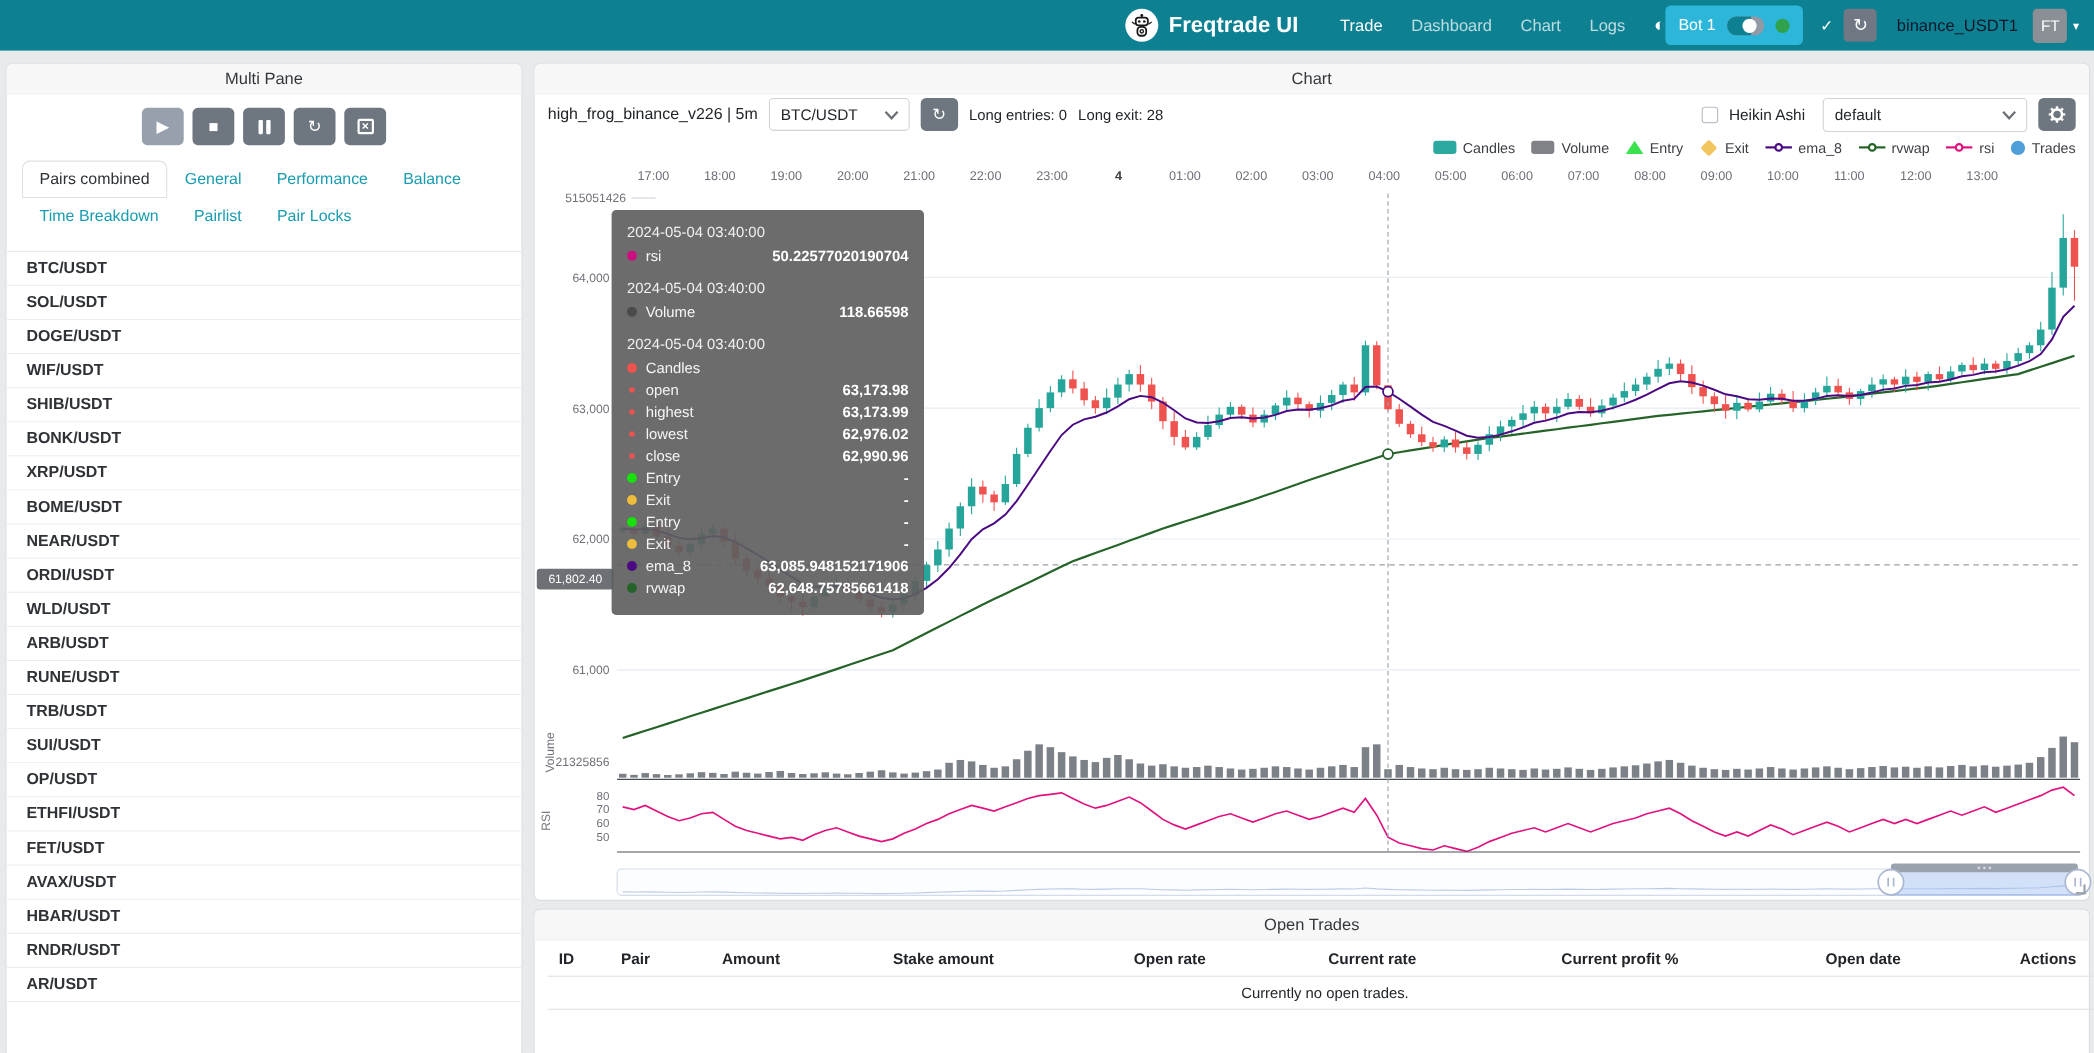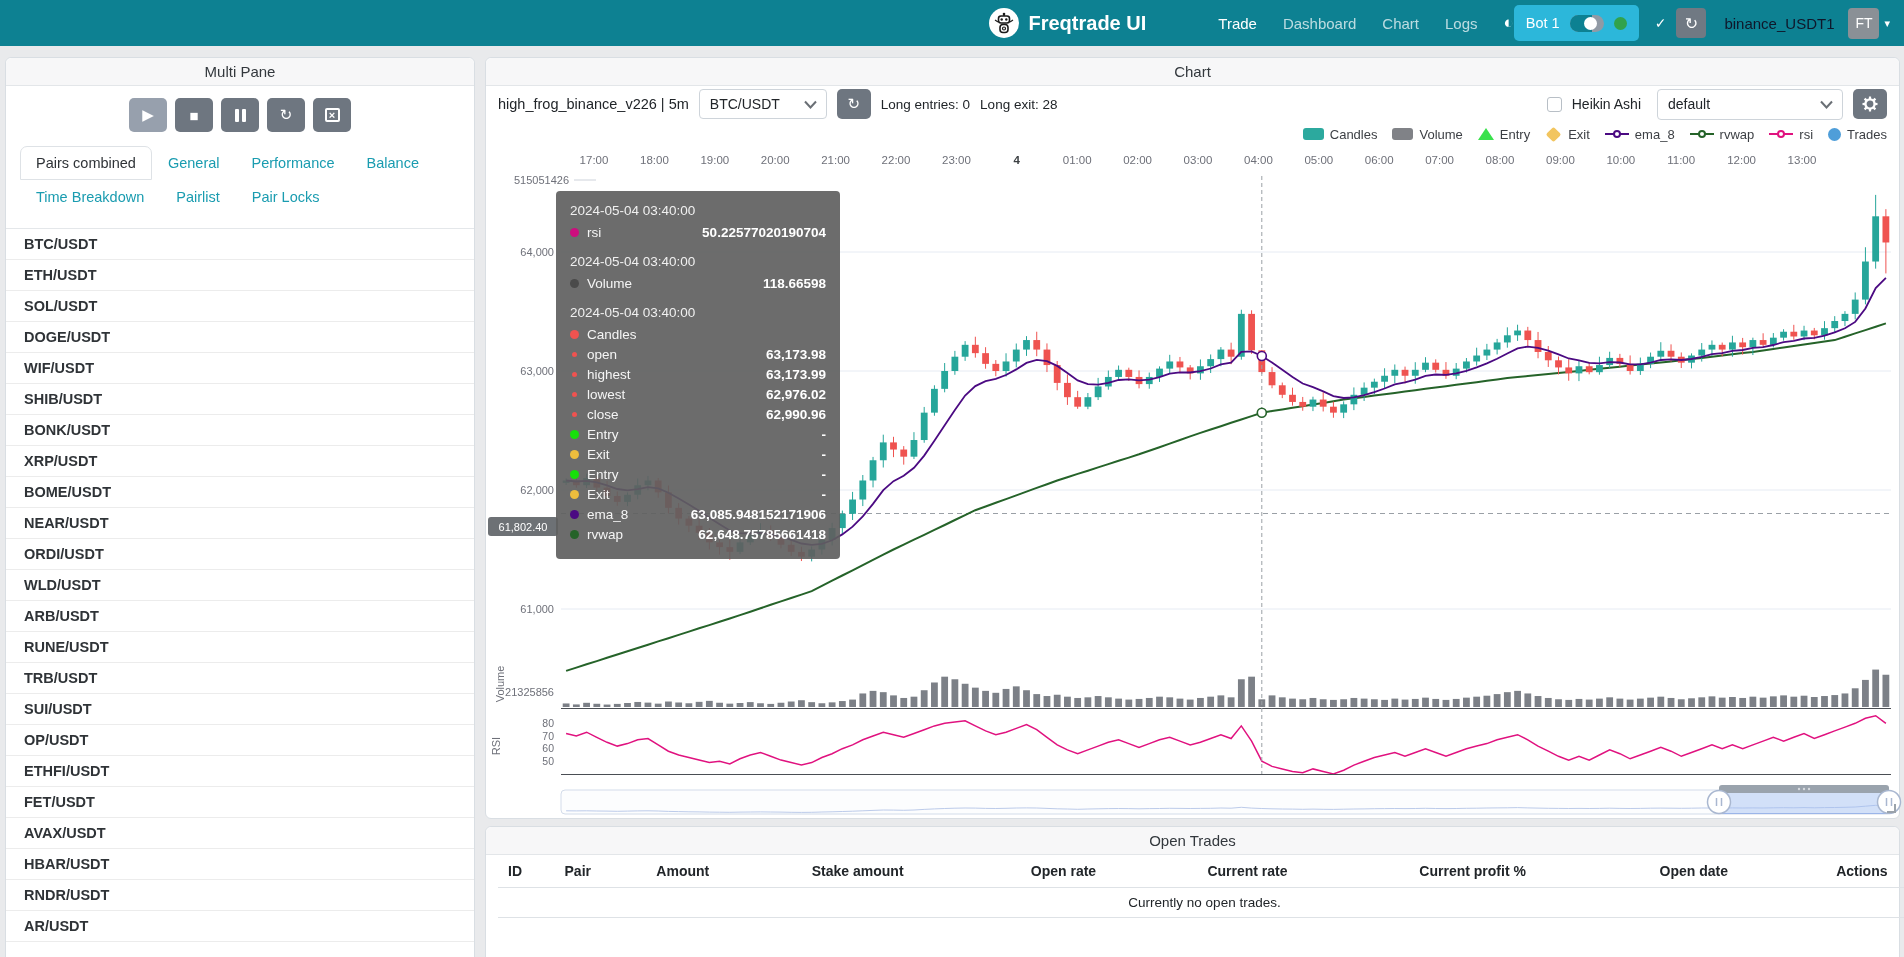--- a/index.html
+++ b/index.html
@@ -6,21 +6,21 @@
   html,body { width:1904px; height:957px; overflow:hidden; background:#e9eaec;
     font-family:"Liberation Sans", sans-serif; }
 
   
   .navbar { position:absolute; left:0; top:0; width:1904px; height:46px; background:#0d8192;
     display:flex; align-items:center; justify-content:flex-end; padding:0 14px; }
   .nav-left { display:flex; align-items:center; }
   .logo { width:30px; height:30px; border-radius:50%; background:#fff; display:flex;
     align-items:center; justify-content:center; margin-right:9px; }
   .brand { color:#fff; font-size:20px; font-weight:bold; margin-right:38px; }
-  .nav-items { display:flex; align-items:center; gap:26px;margin-left:34px; }
+  .nav-items { display:flex; align-items:center; gap:26px; }
   .nav-item { color:rgba(255,255,255,0.72); font-size:15px; cursor:pointer; }
   .nav-item.active { color:#fff; }
   .theme-toggle { color:#fff; font-size:17px; margin-left:26px; cursor:pointer; }
   .nav-right { display:flex; align-items:center; }
   .bot-box { background:#2cb7da; border-radius:5px; height:36px; display:flex; align-items:center;
     padding:0 12px; gap:10px; cursor:pointer; }
   .bot-label { color:#fff; font-size:14.5px; }
   .switch { width:34px; height:17px; border-radius:9px; background:#919aa5; position:relative; }
   .switch .track-on { position:absolute; left:0; top:0; width:22px; height:17px;
     border-radius:9px 0 0 9px; background:#0d8192; }
@@ -191,21 +191,20 @@
       <span class="tab">General</span>
       <span class="tab">Performance</span>
       <span class="tab">Balance</span>
       <span class="tab">Time Breakdown</span>
       <span class="tab">Pairlist</span>
       <span class="tab">Pair Locks</span>
     </div>
   <hr class="sidebar-hr">
   <div class="pair-list" id="pair-list">
       <div class="pair-item">BTC/USDT</div>
-      <div class="pair-item">ETH/USDT</div>
       <div class="pair-item">SOL/USDT</div>
       <div class="pair-item">DOGE/USDT</div>
       <div class="pair-item">WIF/USDT</div>
       <div class="pair-item">SHIB/USDT</div>
       <div class="pair-item">BONK/USDT</div>
       <div class="pair-item">XRP/USDT</div>
       <div class="pair-item">BOME/USDT</div>
       <div class="pair-item">NEAR/USDT</div>
       <div class="pair-item">ORDI/USDT</div>
       <div class="pair-item">WLD/USDT</div>

